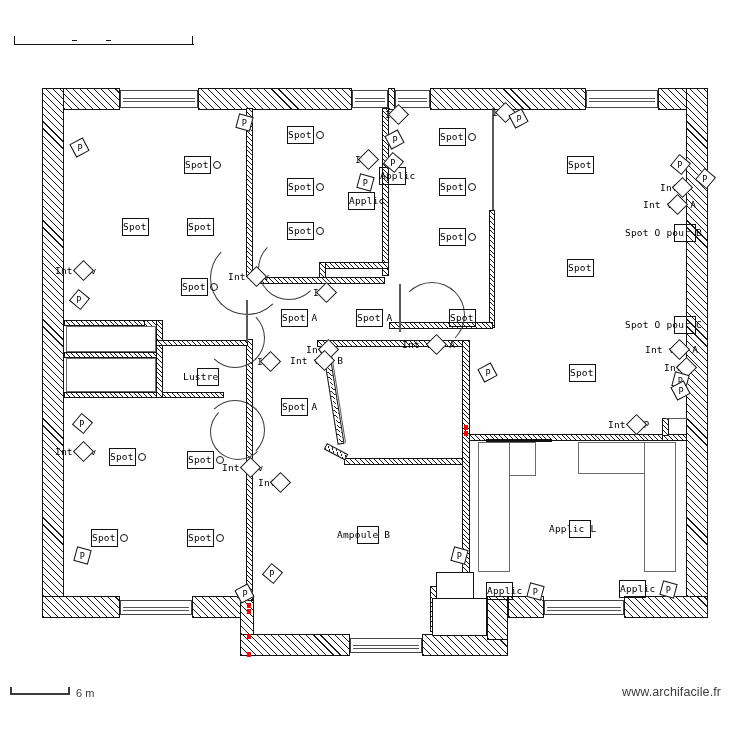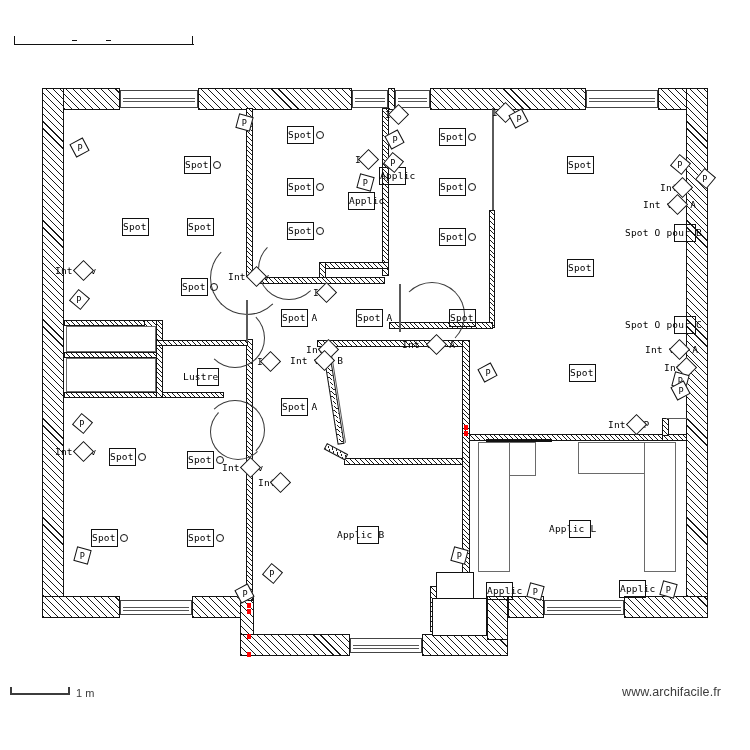--- a/index.html
+++ b/index.html
@@ -244,21 +244,21 @@
       <div class="cir" style="left: 138px; top: 453px; width: 8px; height: 8px;"></div>
       <div class="lbl" style="left: 188px; top: 455px;">Spot</div>
       <div class="sqm" style="left: 187px; top: 451px; width: 27px; height: 18px;"></div>
       <div class="cir" style="left: 216px; top: 456px; width: 8px; height: 8px;"></div>
       <div class="lbl" style="left: 92px; top: 533px;">Spot</div>
       <div class="sqm" style="left: 91px; top: 529px; width: 27px; height: 18px;"></div>
       <div class="cir" style="left: 120px; top: 534px; width: 8px; height: 8px;"></div>
       <div class="lbl" style="left: 188px; top: 533px;">Spot</div>
       <div class="sqm" style="left: 187px; top: 529px; width: 27px; height: 18px;"></div>
       <div class="cir" style="left: 216px; top: 534px; width: 8px; height: 8px;"></div>
-      <div class="lbl" style="left: 337px; top: 530px;">Applic B</div>
+      <div class="lbl" style="left: 337px; top: 530px;">Ampoule B</div>
       <div class="sqm" style="left: 357px; top: 526px; width: 22px; height: 18px;"></div>
       <div class="lbl" style="left: 549px; top: 524px;">Applic L</div>
       <div class="sqm" style="left: 569px; top: 520px; width: 22px; height: 18px;"></div>
       <div class="lbl" style="left: 487px; top: 586px;">Applic</div>
       <div class="sqm" style="left: 486px; top: 582px; width: 27px; height: 18px;"></div>
       <div class="dia d3" style="left: 527.5px; top: 584px;">
         <span class="t">P</span>
       </div>
       <div class="lbl" style="left: 620px; top: 584px;">Applic</div>
       <div class="sqm" style="left: 619px; top: 580px; width: 27px; height: 18px;"></div>
@@ -352,17 +352,17 @@
       <div class="dia " style="left: 698px; top: 171px;">
         <span class="t">P</span>
       </div>
     </div>
 
   <div class="scalebar" style="left:10px;top:686px;width:62px;height:12px;">
     <div class="bar" style="left:0;top:7px;width:60px;height:1.6px;"></div>
     <div class="bar" style="left:0;top:1px;width:1.6px;height:7px;"></div>
     <div class="bar" style="left:58px;top:1px;width:1.6px;height:7px;"></div>
   </div>
-  <div class="foot" id="scaleTxt" style="left:76px;top:687px;">1 m</div>
+  <div class="foot" id="scaleTxt" style="left:76px;top:687px;">6 m</div>
 
   <div class="foot" id="site" style="left:622px;top:685px;">www.archifacile.fr</div>
 
 </div>
 
 </body></html>

